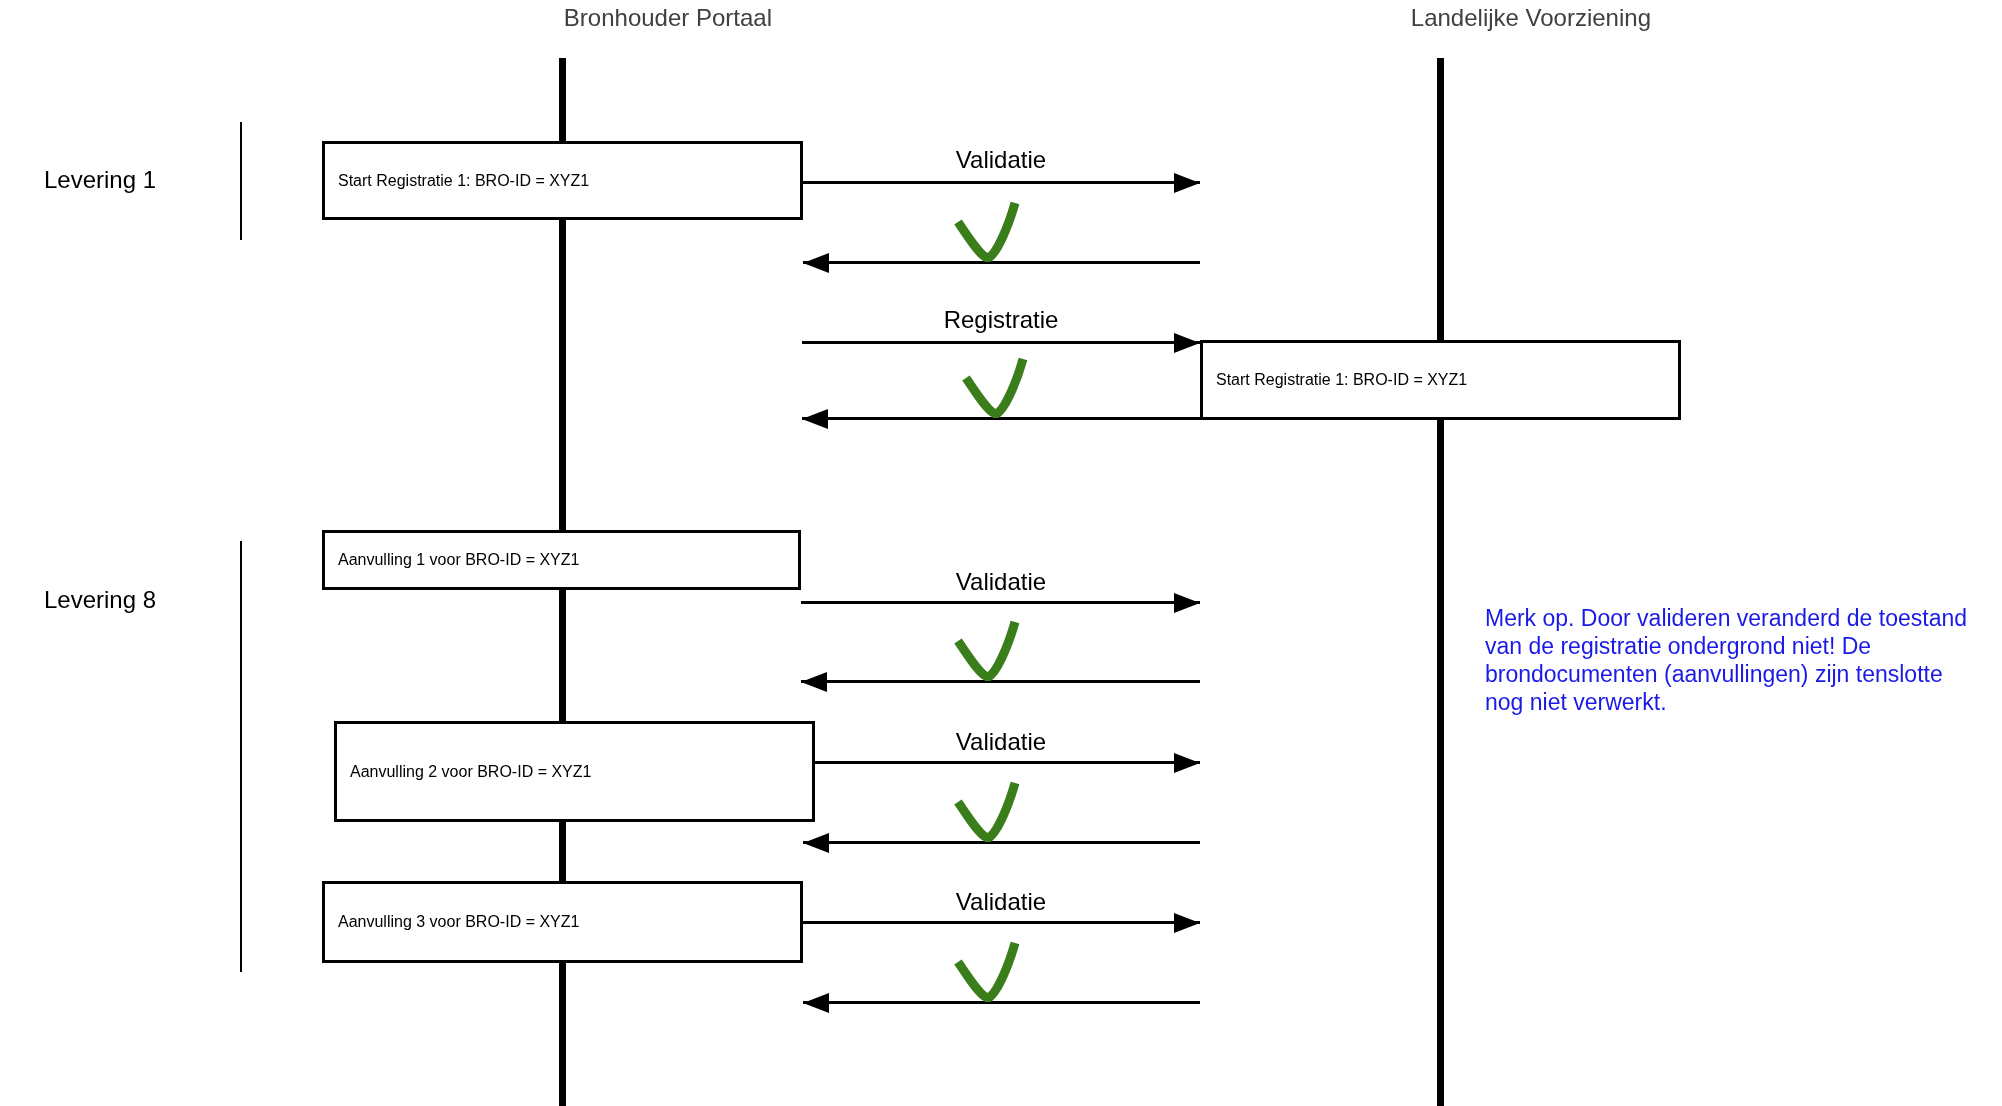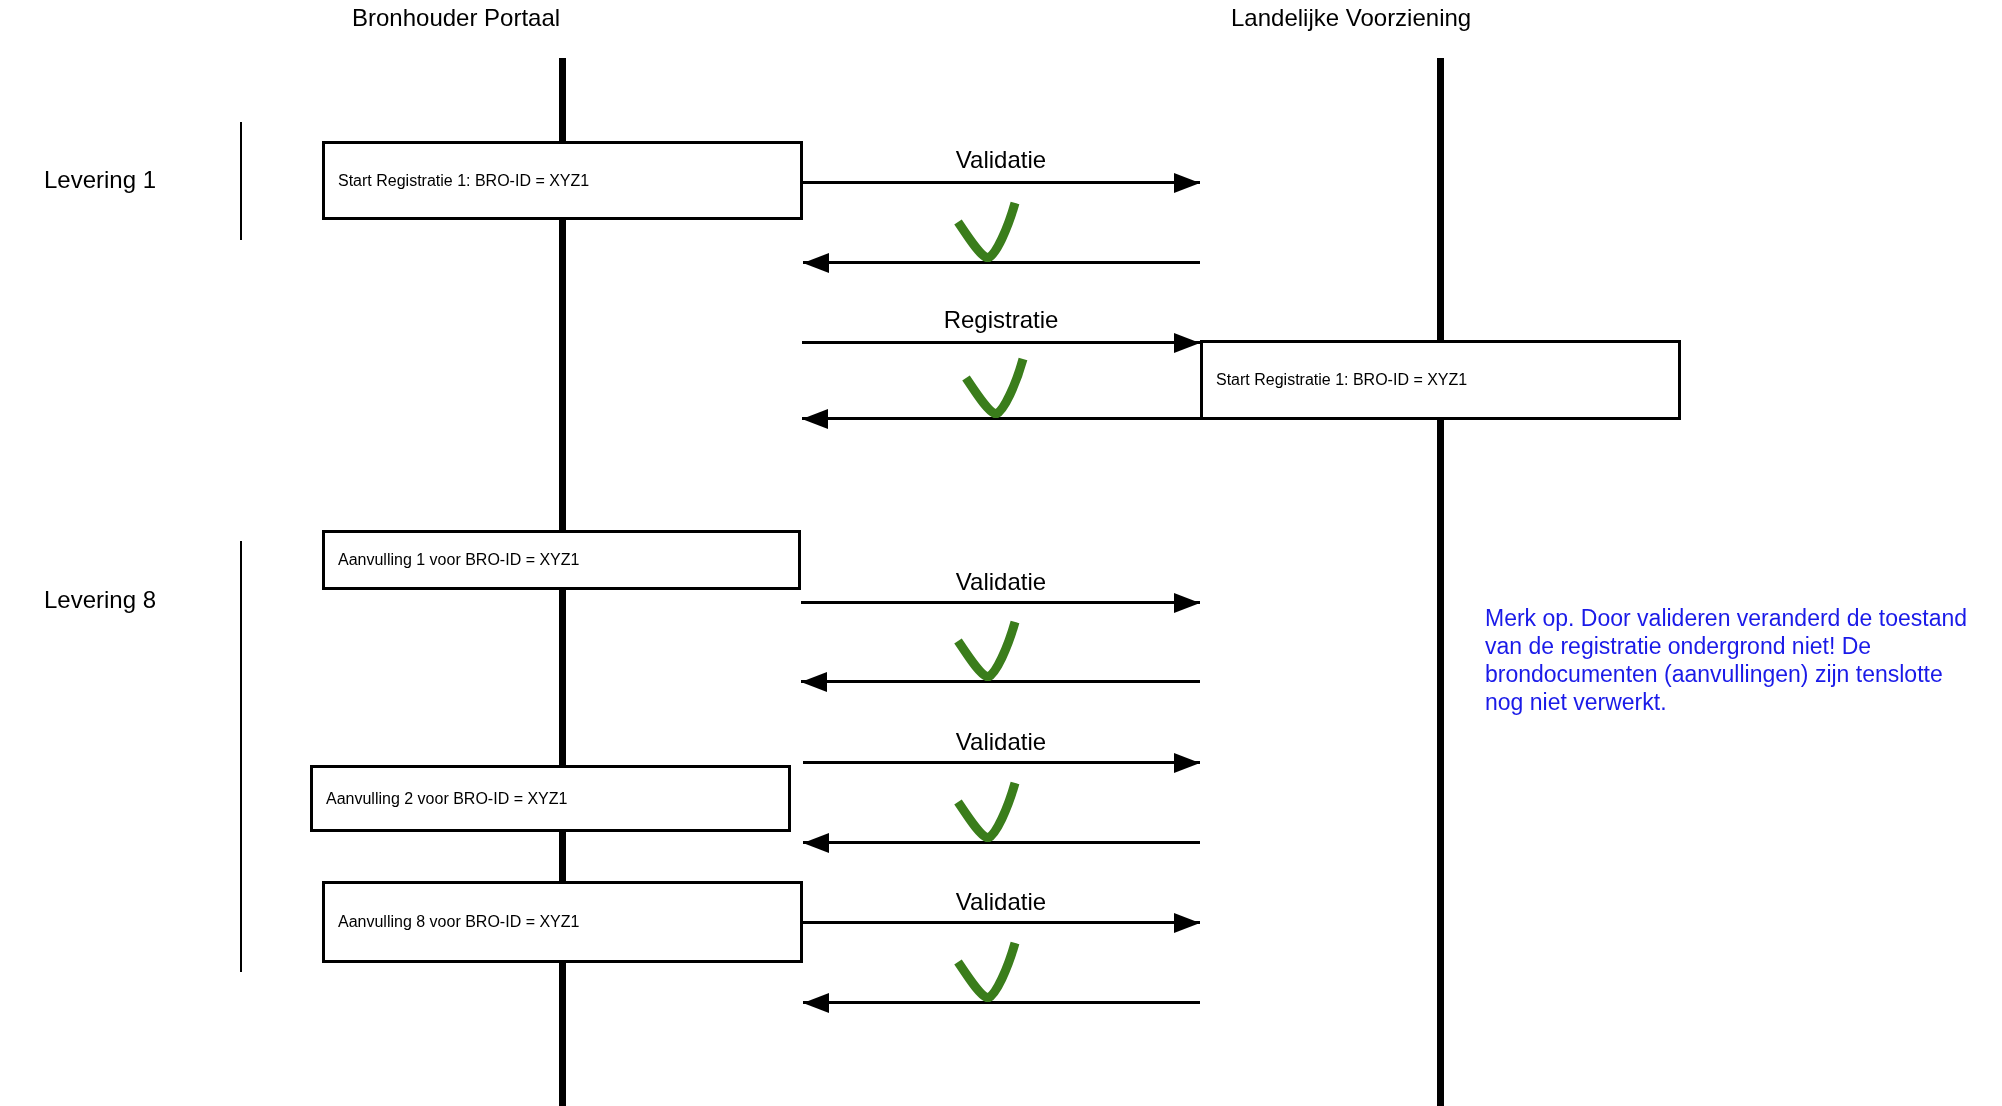--- a/index.html
+++ b/index.html
@@ -1,22 +1,22 @@
 <!DOCTYPE html>
 <html><head>
 <meta charset="utf-8">
 <style>
   html,body{margin:0;padding:0;}
   body{
     width:2002px;height:1106px;position:relative;background:#ffffff;
     font-family:"Liberation Sans", sans-serif;color:#000;overflow:hidden;
   }
   .actor-title{
-    position:absolute;top:4px;width:420px;text-align:left;
-    font-size:24px;color:#000000;
+    position:absolute;top:4px;width:420px;text-align:right;
+    font-size:24px;color:#404040;
   }
   .lifeline{
     position:absolute;top:58px;width:7px;height:1048px;background:#000;
   }
   .levering-label{
     position:absolute;width:180px;font-size:24px;color:#000000;
   }
   .bracket{
     position:absolute;width:2px;background:#000;
   }
@@ -66,25 +66,25 @@
 
 <div class="msgbox" style="left:322px;top:141px;width:481px;height:79px;">
   <span>Start Registratie 1: BRO-ID = XYZ1</span>
 </div>
 <div class="msgbox" style="left:1200px;top:340px;width:481px;height:80px;">
   <span>Start Registratie 1: BRO-ID = XYZ1</span>
 </div>
 <div class="msgbox" style="left:322px;top:530px;width:479px;height:60px;">
   <span>Aanvulling 1 voor BRO-ID = XYZ1</span>
 </div>
-<div class="msgbox" style="left:310px;top:721px;width:481px;height:67px;margin-top:44px;">
+<div class="msgbox" style="left:334px;top:721px;width:481px;height:101px;">
   <span>Aanvulling 2 voor BRO-ID = XYZ1</span>
 </div>
 <div class="msgbox" style="left:322px;top:881px;width:481px;height:82px;">
-  <span>Aanvulling 8 voor BRO-ID = XYZ1</span>
+  <span>Aanvulling 3 voor BRO-ID = XYZ1</span>
 </div>
 
 <div class="msg-label" style="top:146px;">Validatie</div>
 <div class="arrow fwd" style="left:803px;top:181px;width:397px;"></div>
 <svg class="check" style="top:200px;" viewBox="0 0 76 62">
   <path d="M8 22 C 20 40, 31 57, 38 58 C 46 55, 58 28, 65 3" fill="none" stroke="#3a7d1b" stroke-width="9"></path>
 </svg>
 <div class="arrow ret" style="left:803px;top:261px;width:397px;"></div>
 
 <div class="msg-label" style="top:306px;">Registratie</div>

